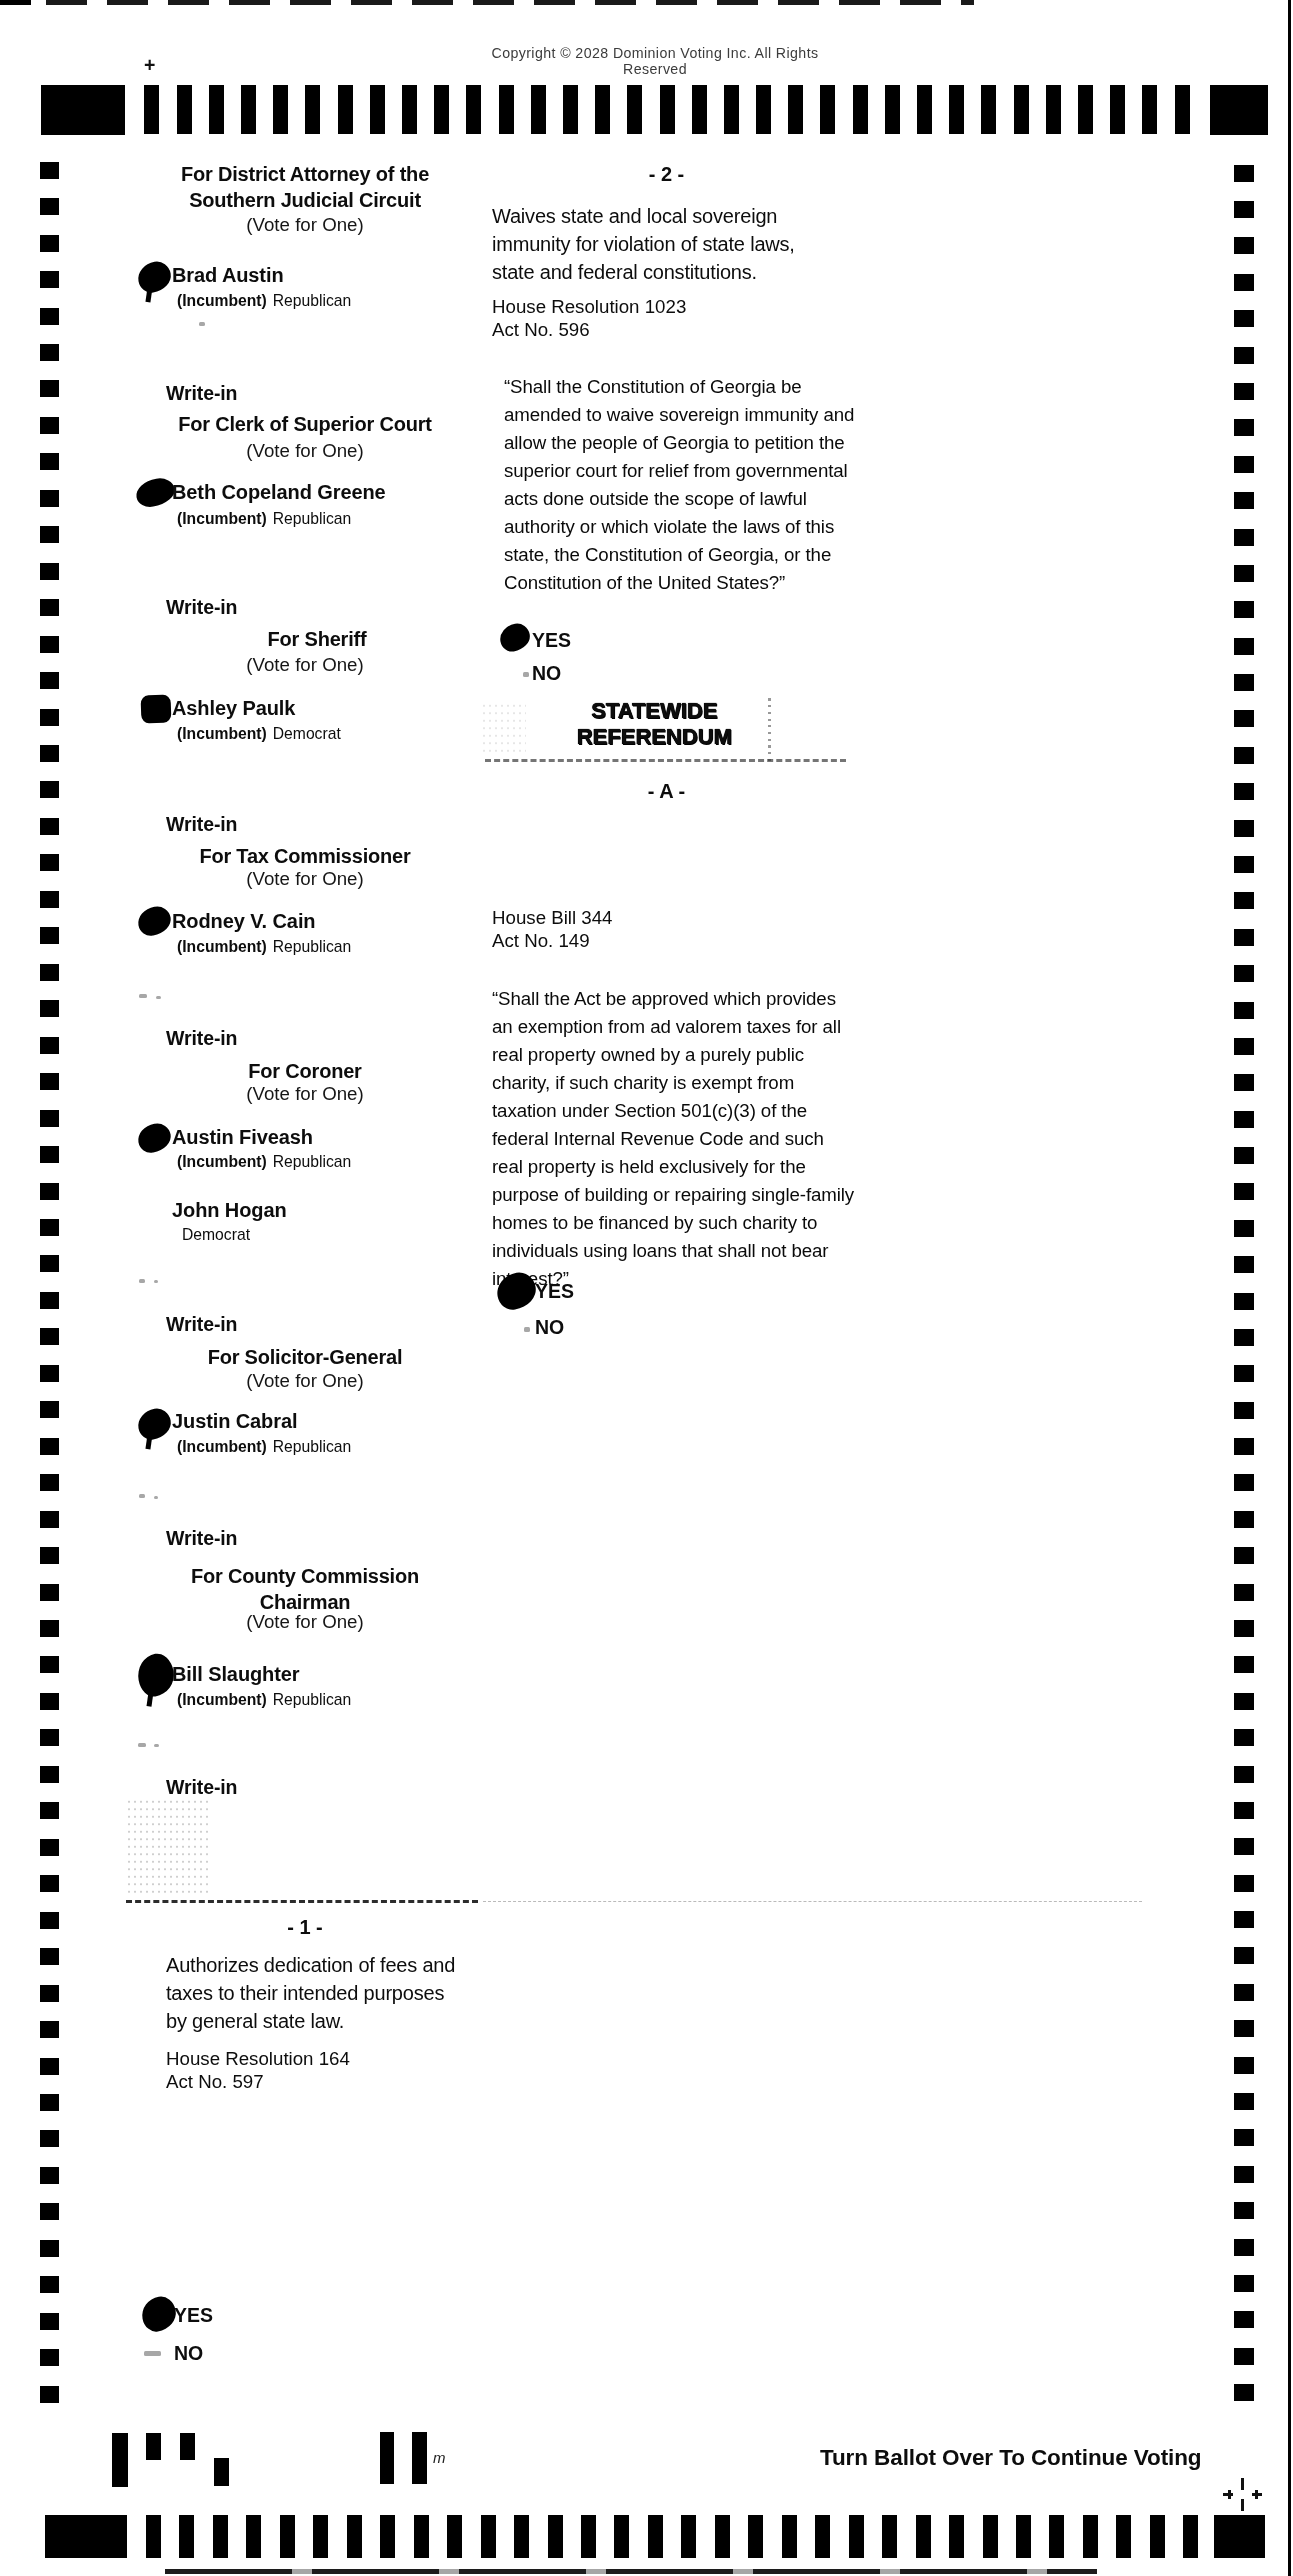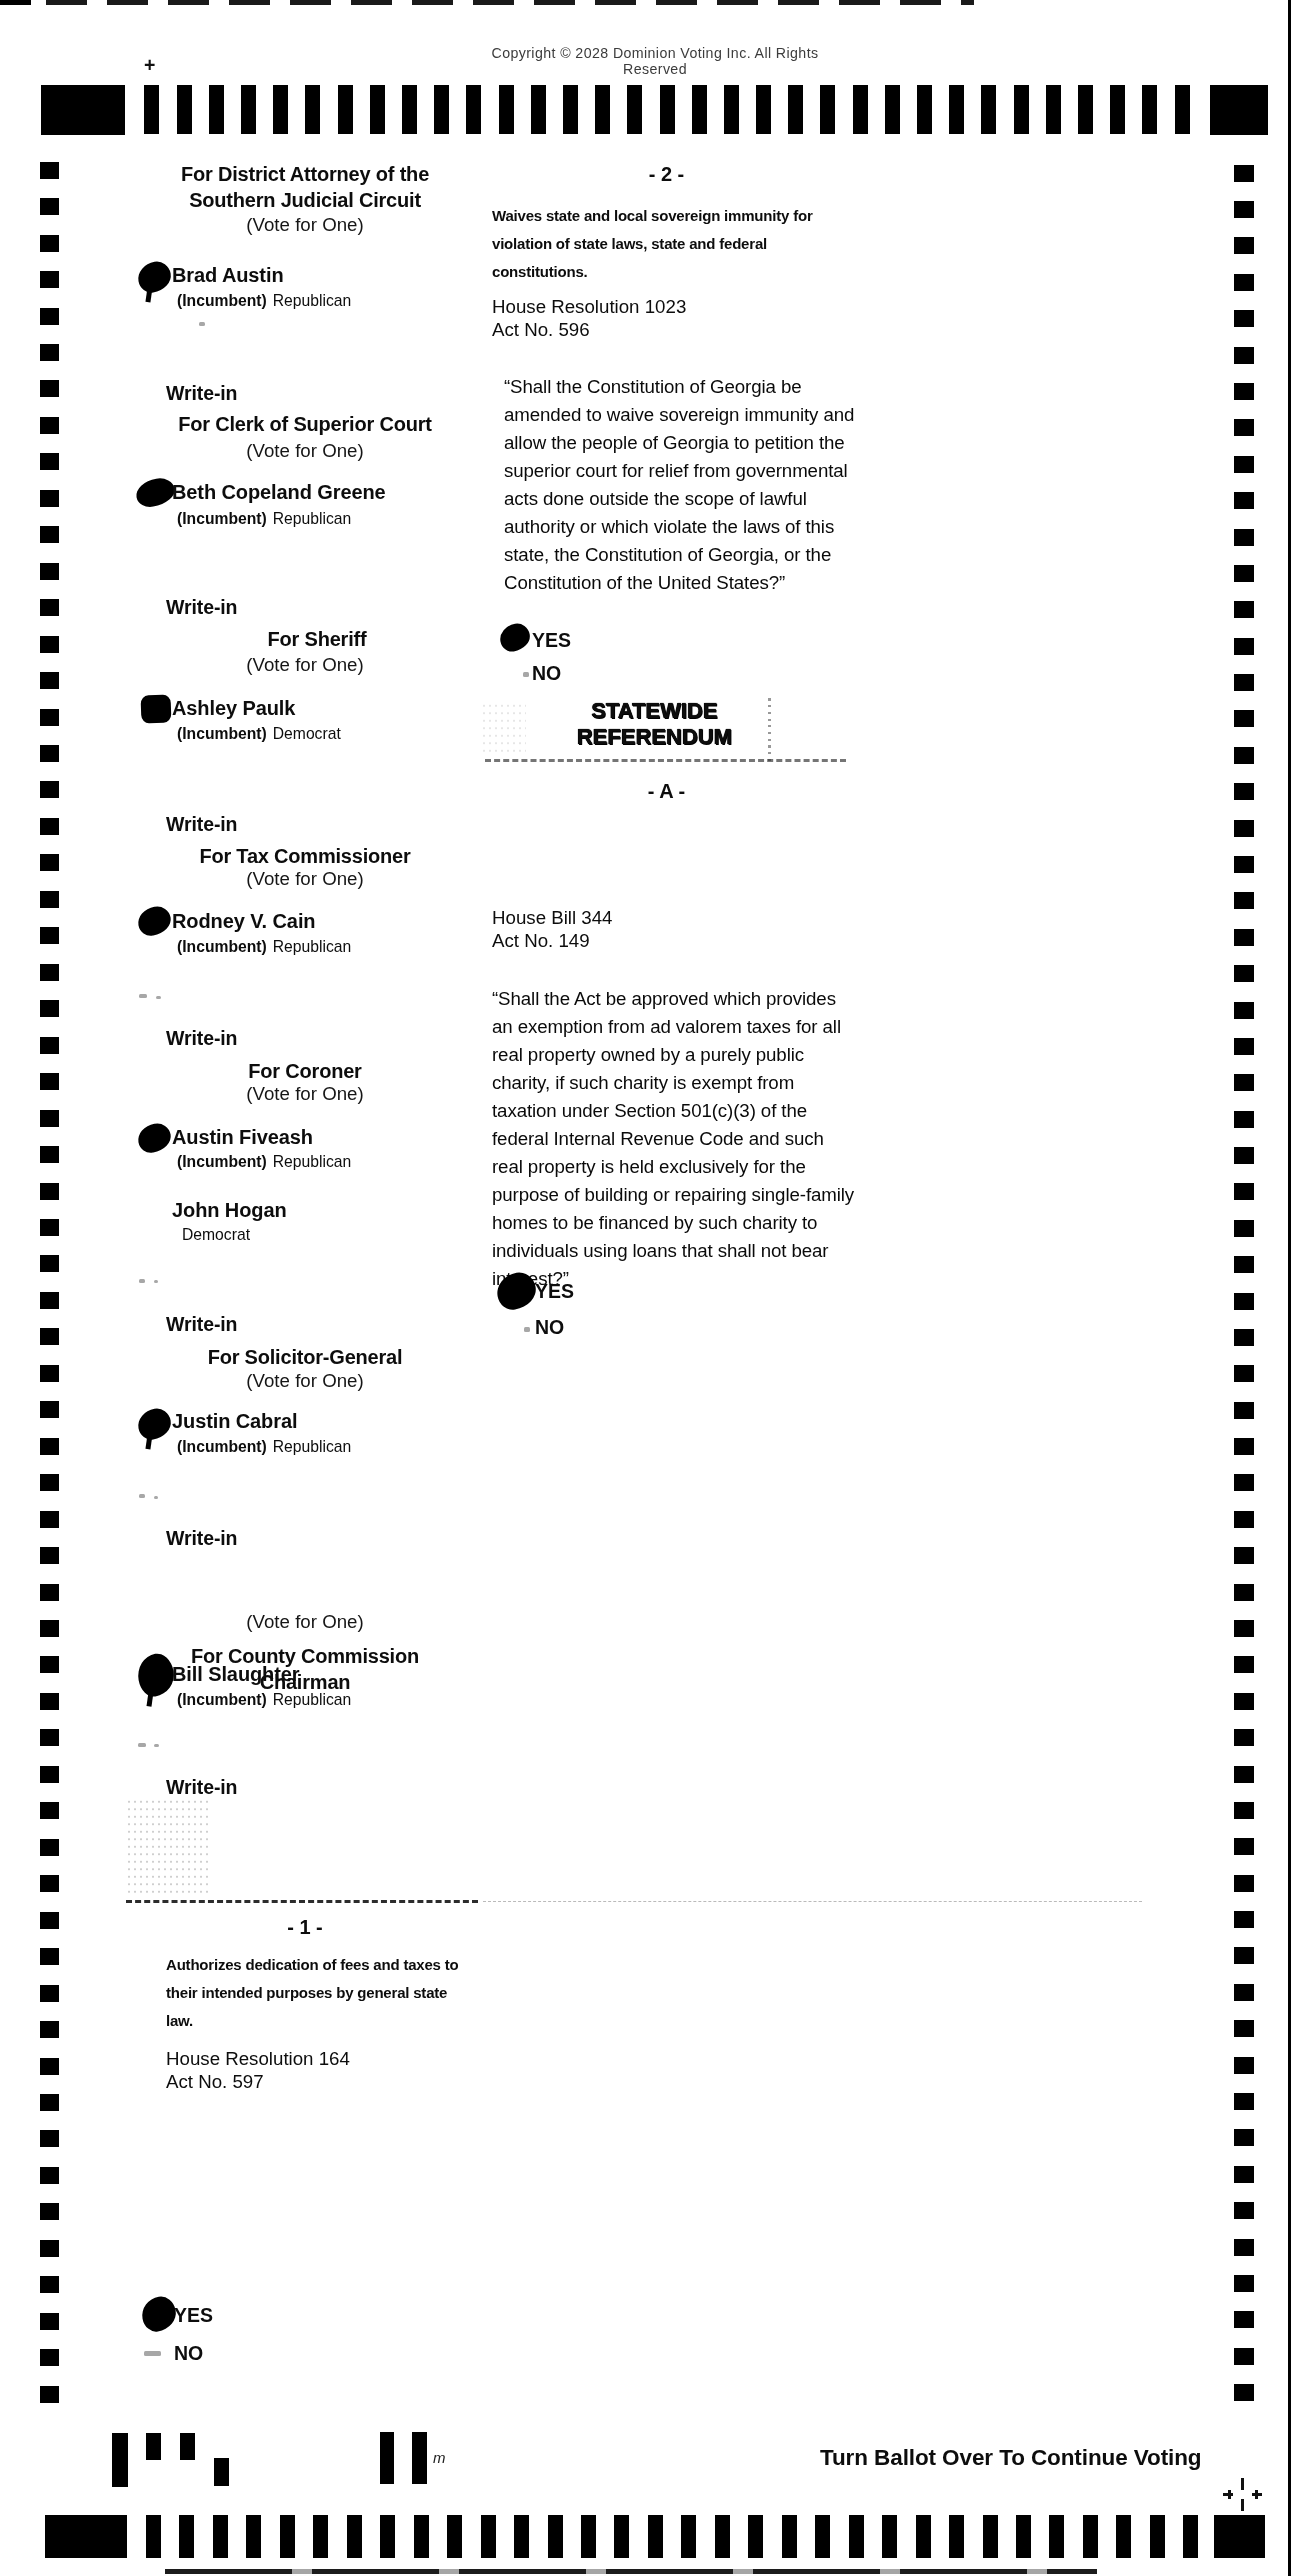--- a/index.html
+++ b/index.html
@@ -11,21 +11,21 @@
   .votefor{position:absolute;text-align:center;font-size:18.7px;color:#161616}
   .cand-name{position:absolute;font-weight:bold;font-size:20px;letter-spacing:-0.1px;white-space:nowrap}
   .cand-sub{position:absolute;font-size:15.7px;white-space:nowrap}
   .cand-sub b{font-weight:bold;margin-right:6px}
   .writein{position:absolute;font-weight:bold;font-size:19.5px;letter-spacing:-0.1px}
   .blob{position:absolute;background:#000;border-radius:58% 42% 62% 38%/55% 48% 52% 45%;transform:rotate(-10deg)}
   .blob.sq{border-radius:26%/30%;transform:rotate(-2deg)}
   .blob.tail:after{content:"";position:absolute;left:4.5px;bottom:-9px;width:5.2px;height:12px;background:#000;transform:rotate(18deg)}
   .yn{position:absolute;font-weight:bold;font-size:19.5px}
   .q{position:absolute;font-size:18.7px;line-height:28px;letter-spacing:-0.1px;color:#0a0a0a}
-  .sum{position:absolute;font-weight:bold;font-size:15px;line-height:28px;letter-spacing:-0.2px}
+  .sum{position:absolute;font-weight:normal;font-size:20px;line-height:28px;letter-spacing:-0.2px}
   .refs{position:absolute;font-size:18.7px;line-height:23px}
   .refs .ln{display:block}
   .secthead{position:absolute;text-align:center;font-weight:bold;font-size:22px;line-height:25.5px;
             text-shadow:0 0 1.1px #000,0.7px 0.7px 0 #000,-0.4px 0.4px 0 #111}
   .num{position:absolute;text-align:center;font-weight:bold;font-size:20px}
   .faint{position:absolute;background:#8a8a8a;border-radius:1.5px;opacity:.75}
   .speck{position:absolute;background-image:radial-gradient(#555 0.7px,transparent 1.2px);background-size:6px 7.5px;opacity:.28}
   .dashline{position:absolute;border-top:3px dashed #2c2c2c}
   .dashline.lite{border-top:1.5px dashed #777;opacity:.5}
   .dotcol{position:absolute;background:repeating-linear-gradient(0deg,#555 0 2.2px,transparent 2.2px 6.7px);opacity:.6}
@@ -123,21 +123,21 @@
   <div class="votefor" style="left:161px;top:1370px;width:288px">(Vote for One)</div>
   <div class="blob tail" style="left:138px;top:1409px;width:33px;height:30px"></div>
   <div class="cand-name" style="left:172px;top:1410px">Justin Cabral</div>
   <div class="cand-sub" style="left:177px;top:1438px">
     <b>(Incumbent)</b><span>Republican</span>
   </div>
   <div class="faint" style="left:139px;top:1494px;width:6px;height:3.7px"></div>
   <div class="faint" style="left:154px;top:1496px;width:3.7px;height:3px"></div>
   <div class="writein" style="left:166px;top:1527px">Write-in</div>
 
-  <div class="office" style="left:161px;top:1644px;width:288px">
+  <div class="office" style="left:161px;top:1564px;width:288px">
     <span class="ln">For County Commission</span>
     <span class="ln">Chairman</span>
   </div>
   <div class="votefor" style="left:161px;top:1611px;width:288px">(Vote for One)</div>
   <div class="blob tail" style="left:138px;top:1654px;width:36px;height:42px"></div>
   <div class="cand-name" style="left:172px;top:1663px">Bill Slaughter</div>
   <div class="cand-sub" style="left:177px;top:1691px">
     <b>(Incumbent)</b><span>Republican</span>
   </div>
   <div class="faint" style="left:138px;top:1743px;width:7.5px;height:3.7px"></div>

